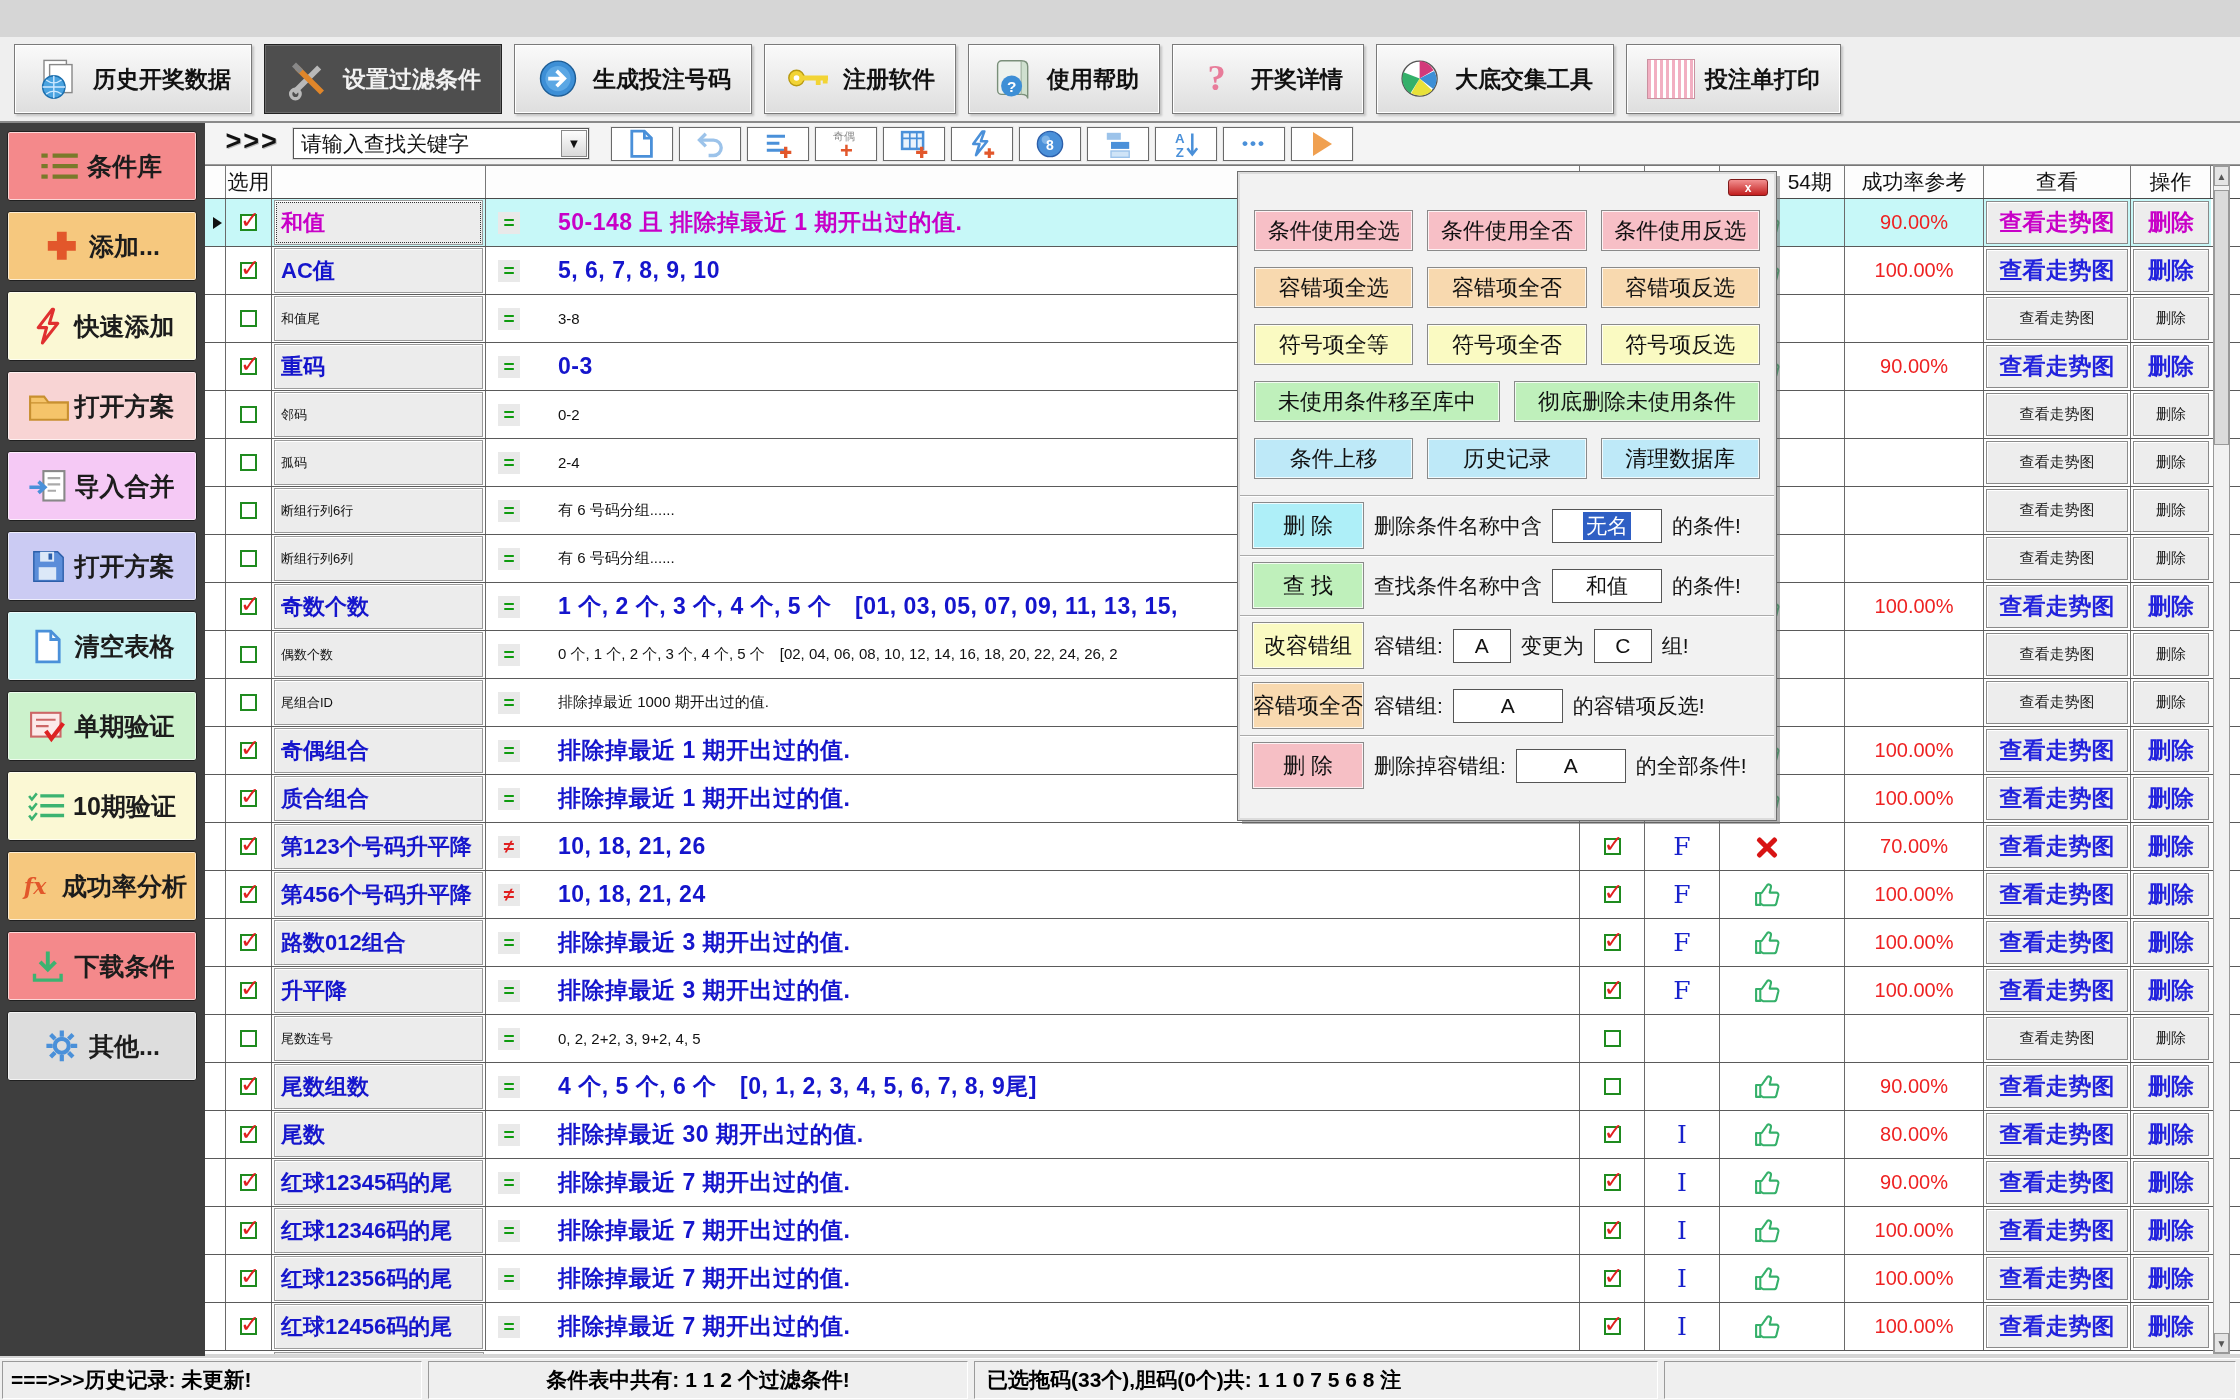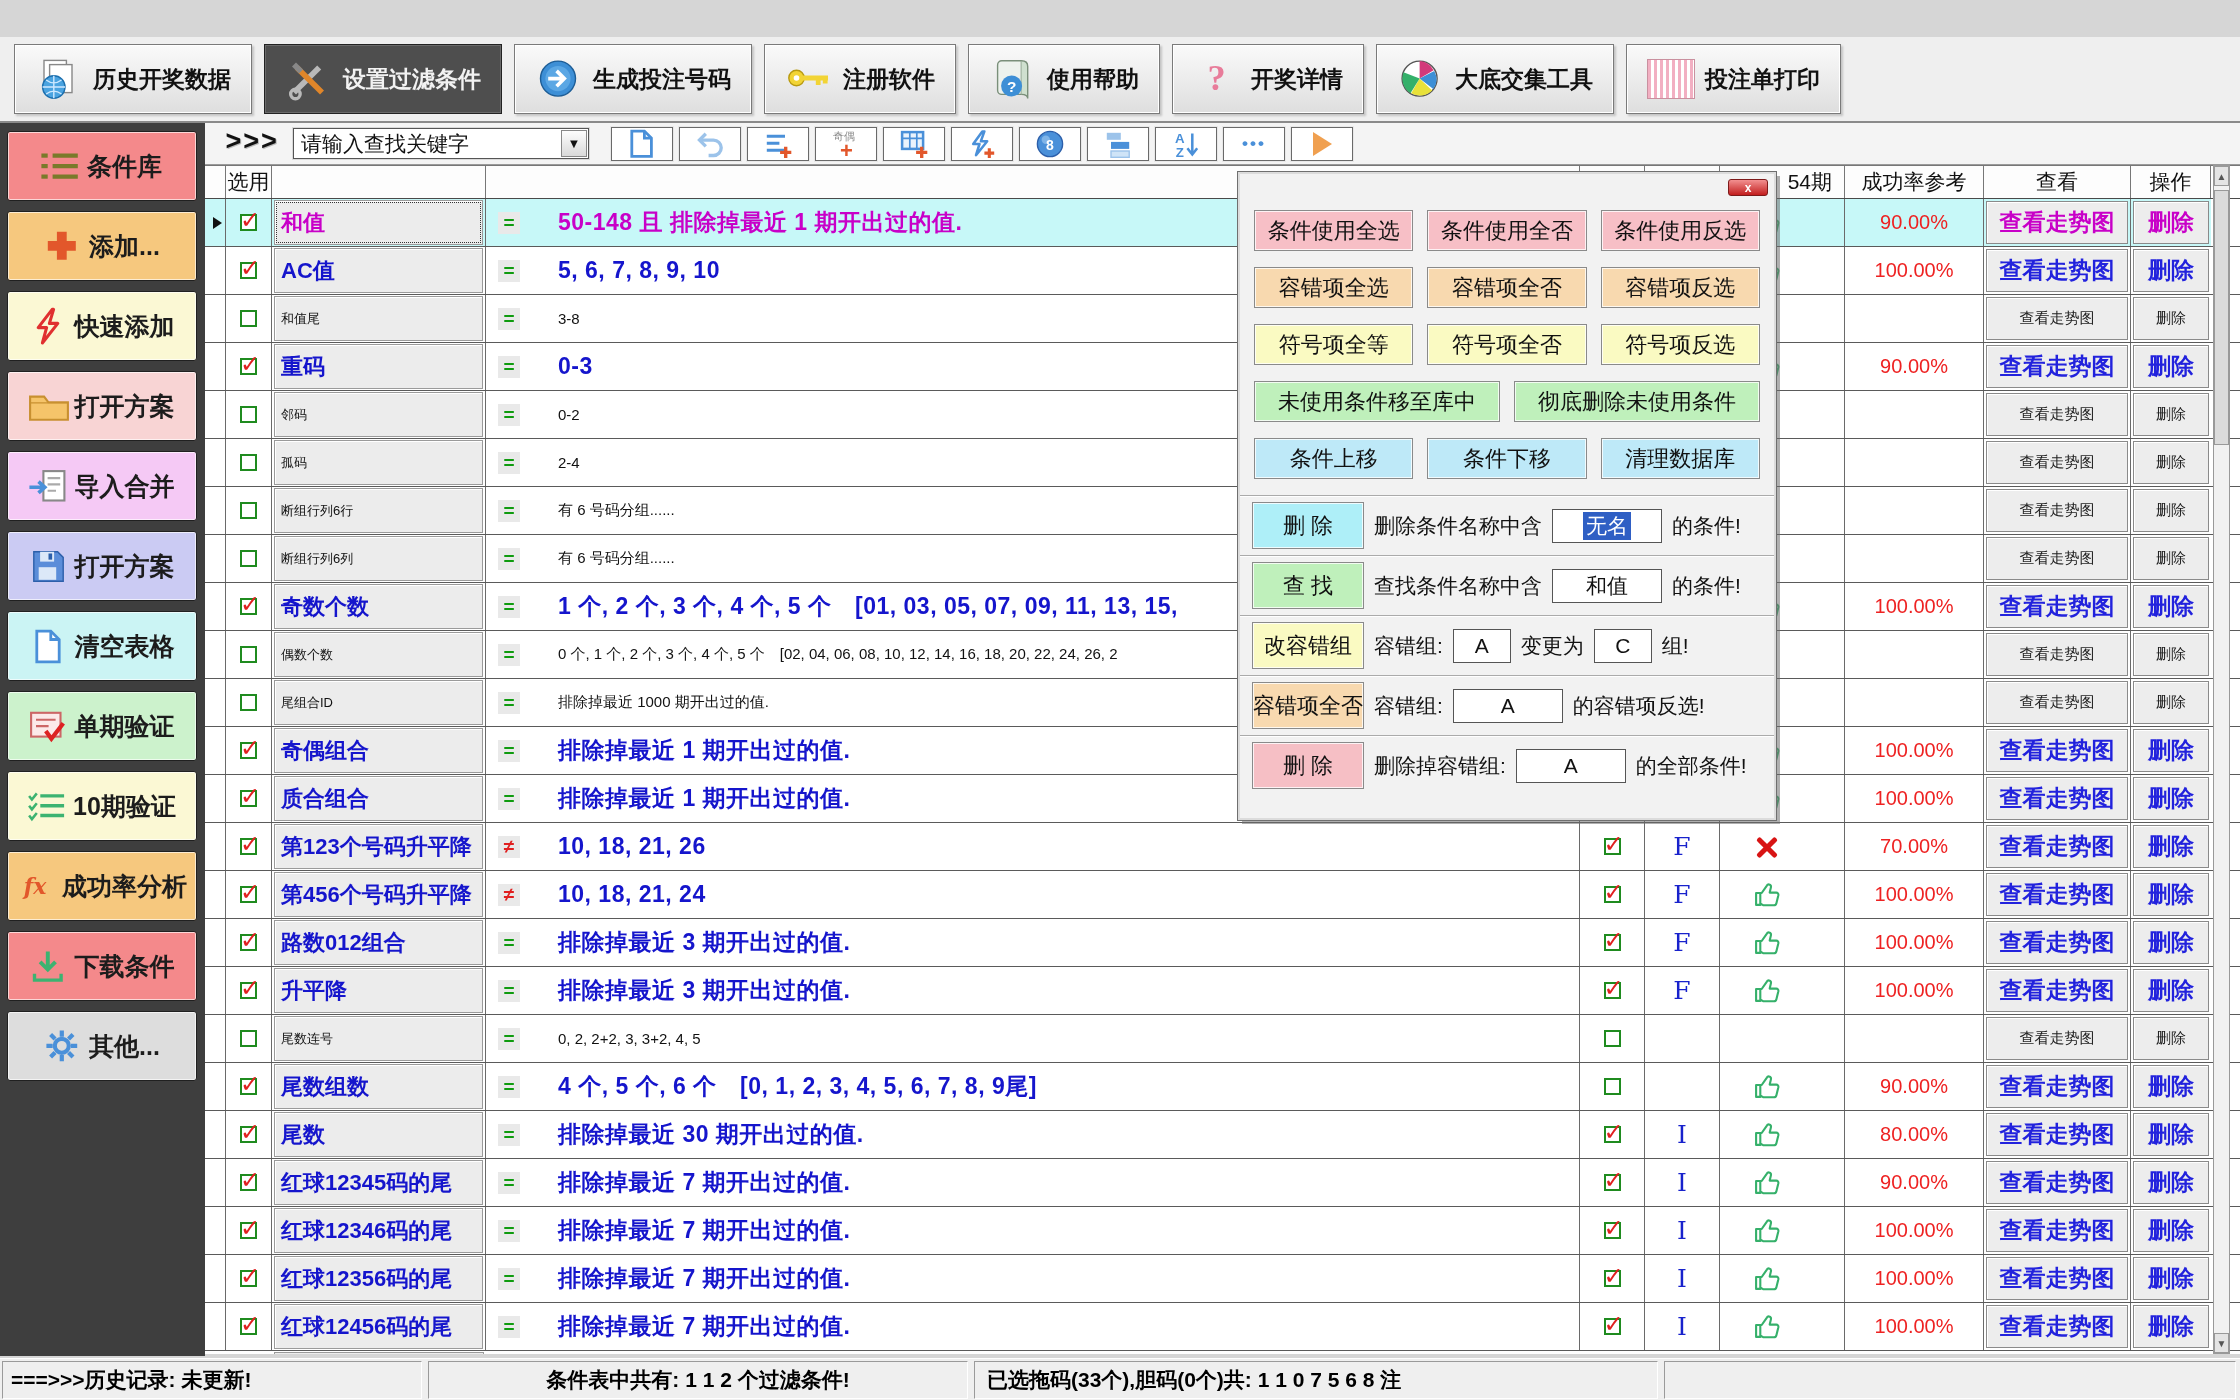--- a/index.html
+++ b/index.html
@@ -1145,21 +1145,21 @@
           </div>
           <div class="c namecell">
             <span class="namebox">
               <span class="nm-plain">尾数连号</span>
             </span>
           </div>
           <div class="c" style="border-right:none">
             <span class="opchip op-eq">=</span>
           </div>
           <div class="c val">
-            <span class="v-plain">0, 2, 2+2, 3, 3+2, 4, 5</span>
+            <span class="v-plain">0, 2, 2+2, 3, 9+2, 4, 5</span>
           </div>
           <div class="c center">
             <span class="cb"></span>
           </div>
           <div class="c center">
             <span class="letter"></span>
           </div>
           <div class="c resultcell"></div>
           <div class="c rate">
             <span></span>
@@ -1475,21 +1475,21 @@
           <span class="dlg-btn" style="background: rgb(250, 250, 194);">符号项全等</span>
           <span class="dlg-btn" style="background: rgb(250, 250, 194);">符号项全否</span>
           <span class="dlg-btn" style="background: rgb(250, 250, 194);">符号项反选</span>
         </div>
         <div class="dlg-row">
           <span class="dlg-btn" style="background: rgb(191, 240, 187);">未使用条件移至库中</span>
           <span class="dlg-btn" style="background: rgb(191, 240, 187);">彻底删除未使用条件</span>
         </div>
         <div class="dlg-row">
           <span class="dlg-btn" style="background: rgb(190, 233, 248);">条件上移</span>
-          <span class="dlg-btn" style="background: rgb(190, 233, 248);">条件下移</span>
+          <span class="dlg-btn" style="background: rgb(190, 233, 248);">历史记录</span>
           <span class="dlg-btn" style="background: rgb(190, 233, 248);">清理数据库</span>
         </div>
       </div>
     <div id="dlg-forms">
         <div class="dlg-form">
           <span class="dlg-form-btn" style="background:#AEEFF8">删 除</span>
           <span class="dlg-label">删除条件名称中含</span>
           <span class="dlg-input wide">
             <span class="hl">无名</span>
           </span>

